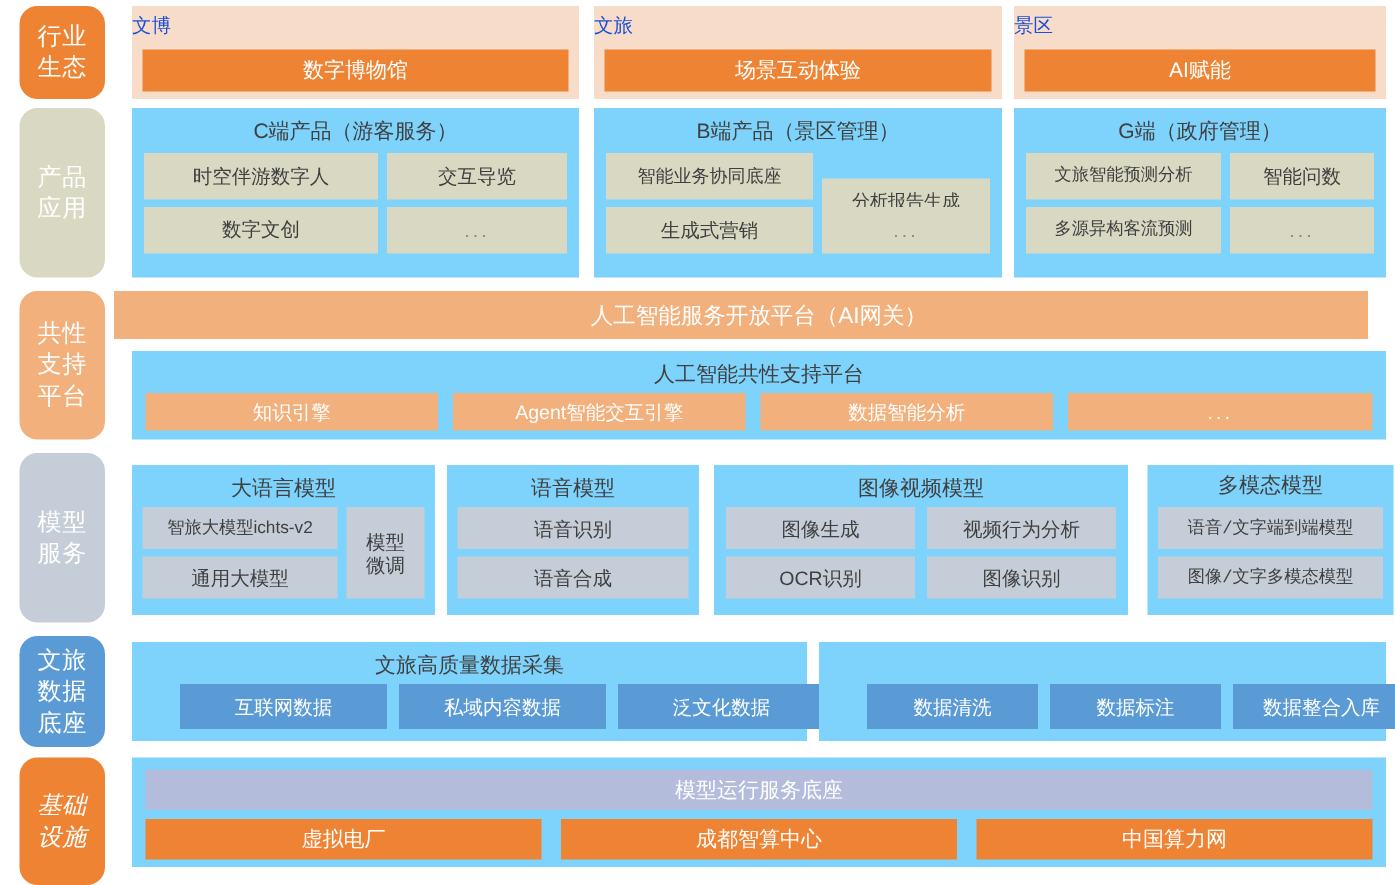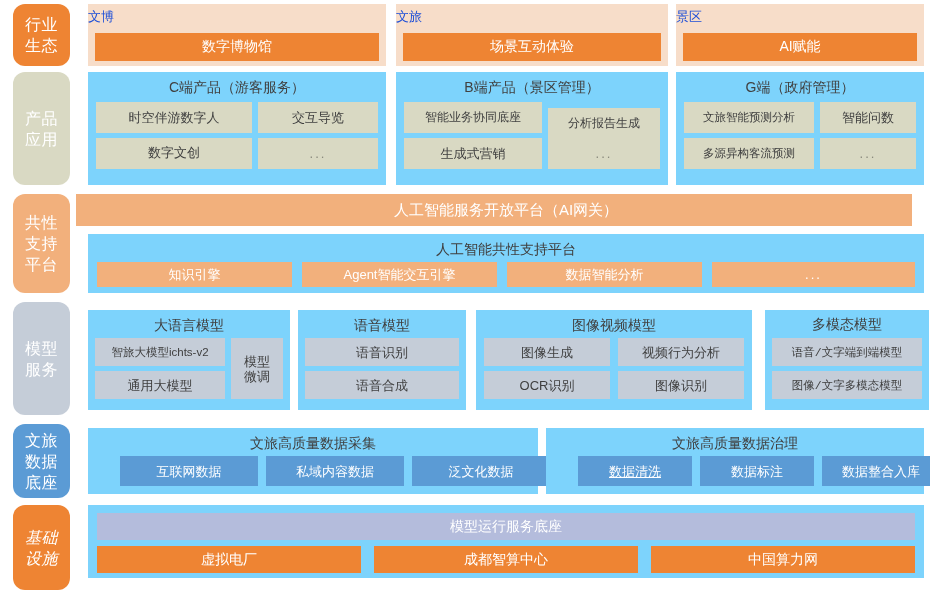--- a/index.html
+++ b/index.html
@@ -138,21 +138,21 @@
     <div class="panel-title">C端产品（游客服务）</div>
     <div class="chip chip-khaki" style="left:8px;top:30px;width:156px;height:31px;">时空伴游数字人</div>
     <div class="chip chip-khaki" style="left:170px;top:30px;width:120px;height:31px;">交互导览</div>
     <div class="chip chip-khaki" style="left:8px;top:66px;width:156px;height:31px;font-family:Liberation Mono, monospace;">数字文创</div>
     <div class="chip chip-khaki chip-dots" style="left:170px;top:66px;width:120px;height:31px;">...</div>
   </div>
 
   <div class="panel" style="left:396px;top:72px;width:272px;height:113px;">
     <div class="panel-title">B端产品（景区管理）</div>
     <div class="chip chip-khaki small-cjk" style="left:8px;top:30px;width:138px;height:31px;">智能业务协同底座</div>
-    <div class="chip chip-khaki small-cjk" style="left:152px;top:36px;width:112px;height:31px;">分析报告生成</div>
+    <div class="chip chip-khaki small-cjk" style="left:152px;top:47px;width:112px;height:31px;">分析报告生成</div>
     <div class="chip chip-khaki" style="left:8px;top:66px;width:138px;height:31px;">生成式营销</div>
     <div class="chip chip-khaki chip-dots" style="left:152px;top:66px;width:112px;height:31px;">...</div>
   </div>
 
   <div class="panel" style="left:676px;top:72px;width:248px;height:113px;">
     <div class="panel-title">G端（政府管理）</div>
     <div class="chip chip-khaki tiny-cjk" style="left:8px;top:30px;width:130px;height:31px;">文旅智能预测分析</div>
     <div class="chip chip-khaki" style="left:144px;top:30px;width:96px;height:31px;">智能问数</div>
     <div class="chip chip-khaki tiny-cjk" style="left:8px;top:66px;width:130px;height:31px;">多源异构客流预测</div>
     <div class="chip chip-khaki chip-dots" style="left:144px;top:66px;width:96px;height:31px;">...</div>
@@ -199,22 +199,21 @@
   </div>
 
   <div class="panel" style="left:88px;top:428px;width:450px;height:66px;">
     <div class="panel-title">文旅高质量数据采集</div>
     <div class="chip chip-blue" style="left:8px;top:28px;width:138px;height:30px;">互联网数据</div>
     <div class="chip chip-blue" style="left:154px;top:28px;width:138px;height:30px;">私域内容数据</div>
     <div class="chip chip-blue" style="left:300px;top:28px;width:138px;height:30px;">泛文化数据</div>
   </div>
 
   <div class="panel" style="left:546px;top:428px;width:378px;height:66px;">
-    <div class="panel-title">文旅高质量数据治理</div>
-    <div class="chip chip-blue" style="left:8px;top:28px;width:114px;height:30px;text-decoration:underline;">数据清洗</div>
+    <div class="chip chip-blue" style="left:8px;top:28px;width:114px;height:30px;">数据清洗</div>
     <div class="chip chip-blue" style="left:130px;top:28px;width:114px;height:30px;">数据标注</div>
     <div class="chip chip-blue" style="left:252px;top:28px;width:118px;height:30px;">数据整合入库</div>
   </div>
 
   <div class="panel" style="left:88px;top:505px;width:836px;height:73px;">
     <div class="chip chip-purple" style="left:9px;top:8px;width:818px;height:27px;font-size:14px;">模型运行服务底座</div>
     <div class="chip chip-deeporange" style="left:9px;top:41px;width:264px;height:27px;font-size:14px;">虚拟电厂</div>
     <div class="chip chip-deeporange" style="left:286px;top:41px;width:264px;height:27px;font-size:14px;">成都智算中心</div>
     <div class="chip chip-deeporange" style="left:563px;top:41px;width:264px;height:27px;font-size:14px;">中国算力网</div>
   </div>

